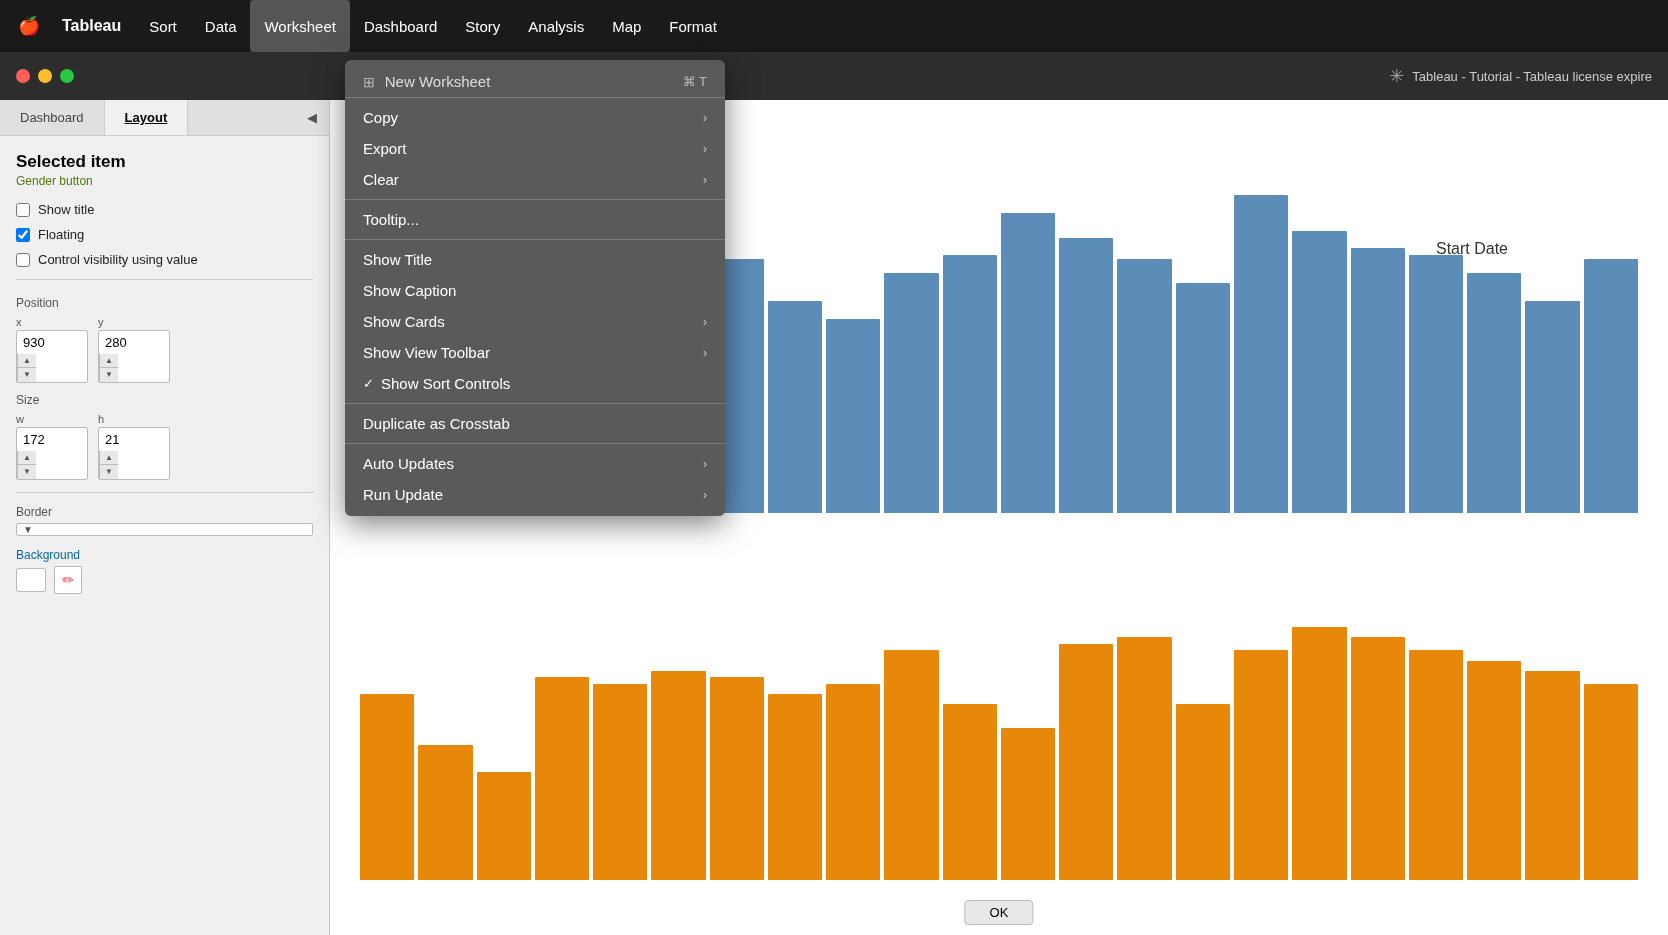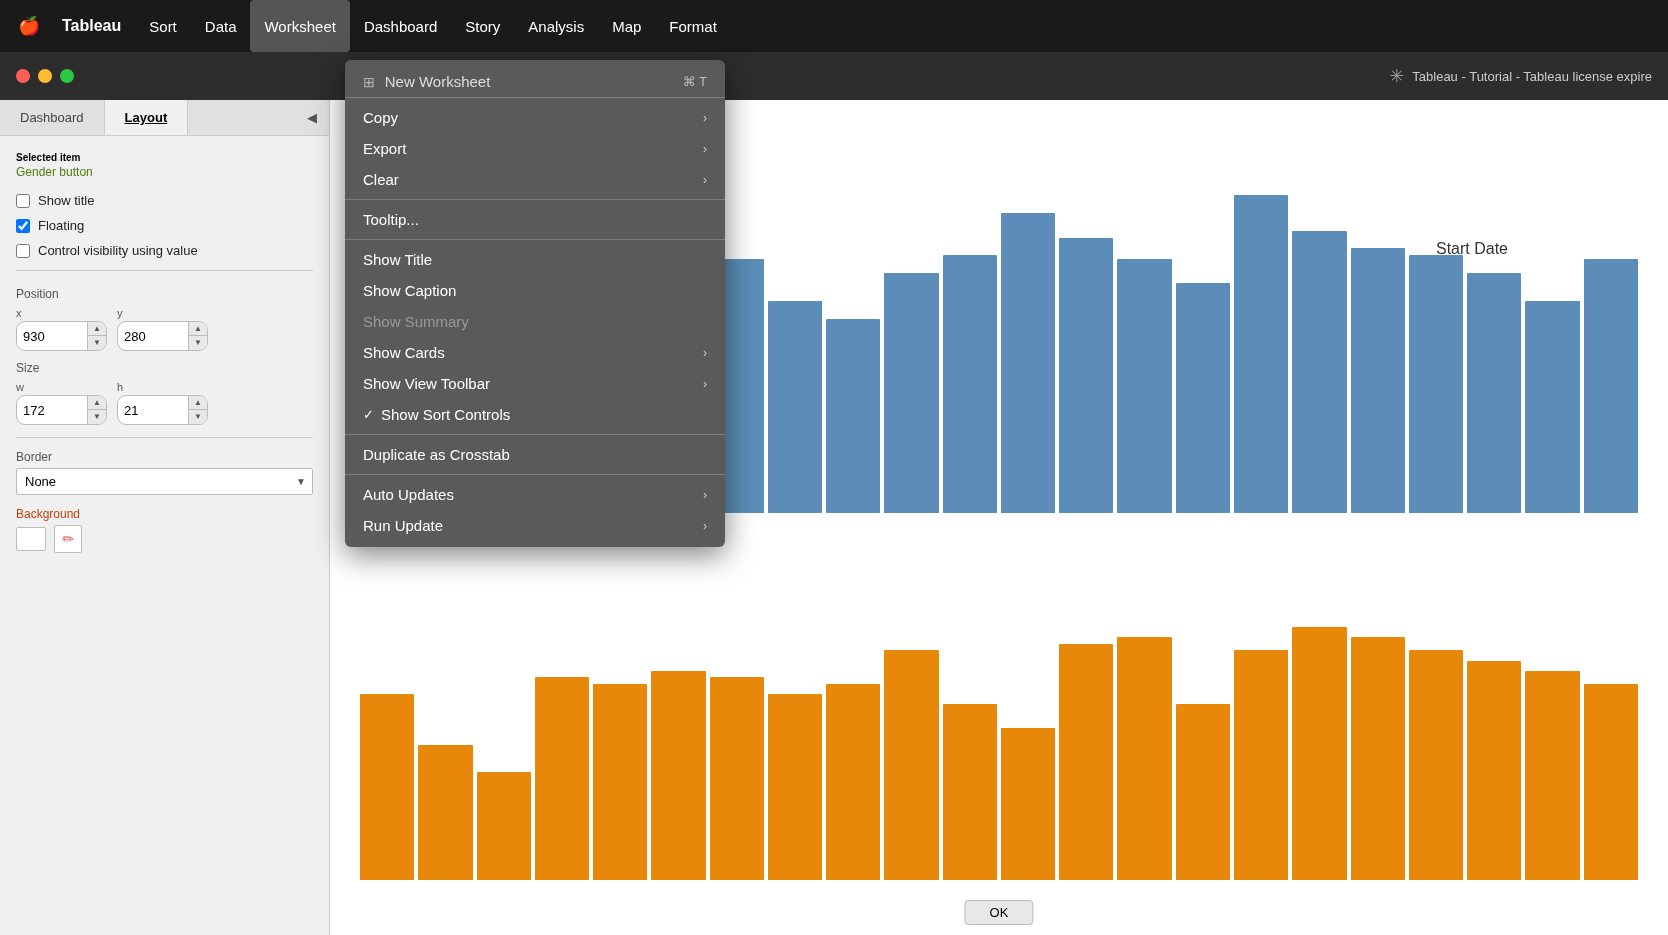--- a/index.html
+++ b/index.html
@@ -123,21 +123,21 @@
       padding: 10px 12px;
       cursor: pointer;
       color: #555;
       font-size: 13px;
     }
 
     .panel-content {
       padding: 16px 16px;
     }
     .panel-section-title {
-      font-size: 10px;
+      font-size: 17px;
       font-weight: 700;
       color: #000;
       margin-bottom: 2px;
     }
     .panel-section-sub {
       font-size: 12px;
       color: #4d7c0f;
       margin-bottom: 14px;
     }
     .checkbox-row {
@@ -173,22 +173,23 @@
       gap: 2px;
     }
     .pos-field label {
       font-size: 11px;
       color: #555;
     }
     .pos-input-wrap {
       display: flex;
       border: 1px solid #bbb;
       background: #fff;
-      border-radius: 9px;
+      border-radius: 2px;
       overflow: hidden;
+      flex-direction: column;
     }
     .pos-input-wrap input {
       width: 70px;
       padding: 4px 6px;
       border: none;
       font-size: 13px;
       outline: none;
       background: transparent;
     }
     .pos-arrows {
@@ -245,21 +246,21 @@
       color: #555;
       font-size: 10px;
       pointer-events: none;
     }
 
     .bg-section {
       margin-top: 12px;
     }
     .bg-section label {
       font-size: 12px;
-      color: #c2410c;
+      color: #0369a1;
       margin-bottom: 4px;
       display: block;
     }
     .bg-row {
       display: flex;
       gap: 8px;
       align-items: center;
     }
     .color-swatch {
       width: 30px;
@@ -553,23 +554,20 @@
           </div>
         </div>
       </div>
     </div>
 
     <div class="divider-line"></div>
 
     <div class="border-section">
       <label>Border</label>
       <div class="border-select-wrap">
-        <select>
-          <option>None</option>
-        </select>
         <span class="dropdown-arrow">▼</span>
       </div>
     </div>
 
     <div class="bg-section">
       <label>Background</label>
       <div class="bg-row">
         <div class="color-swatch"></div>
         <div class="pencil-btn">✏</div>
       </div>
@@ -660,23 +658,20 @@
   </div>
 
   <div class="ctx-separator"></div>
 
   <div class="ctx-item">
     <span>Show Title</span>
   </div>
   <div class="ctx-item">
     <span>Show Caption</span>
   </div>
-  <div class="ctx-item disabled">
-    <span>Show Summary</span>
-  </div>
   <div class="ctx-item">
     <span>Show Cards</span>
     <span class="chevron">›</span>
   </div>
   <div class="ctx-item">
     <span>Show View Toolbar</span>
     <span class="chevron">›</span>
   </div>
   <div class="ctx-item">
     <span class="checkmark">✓</span>

